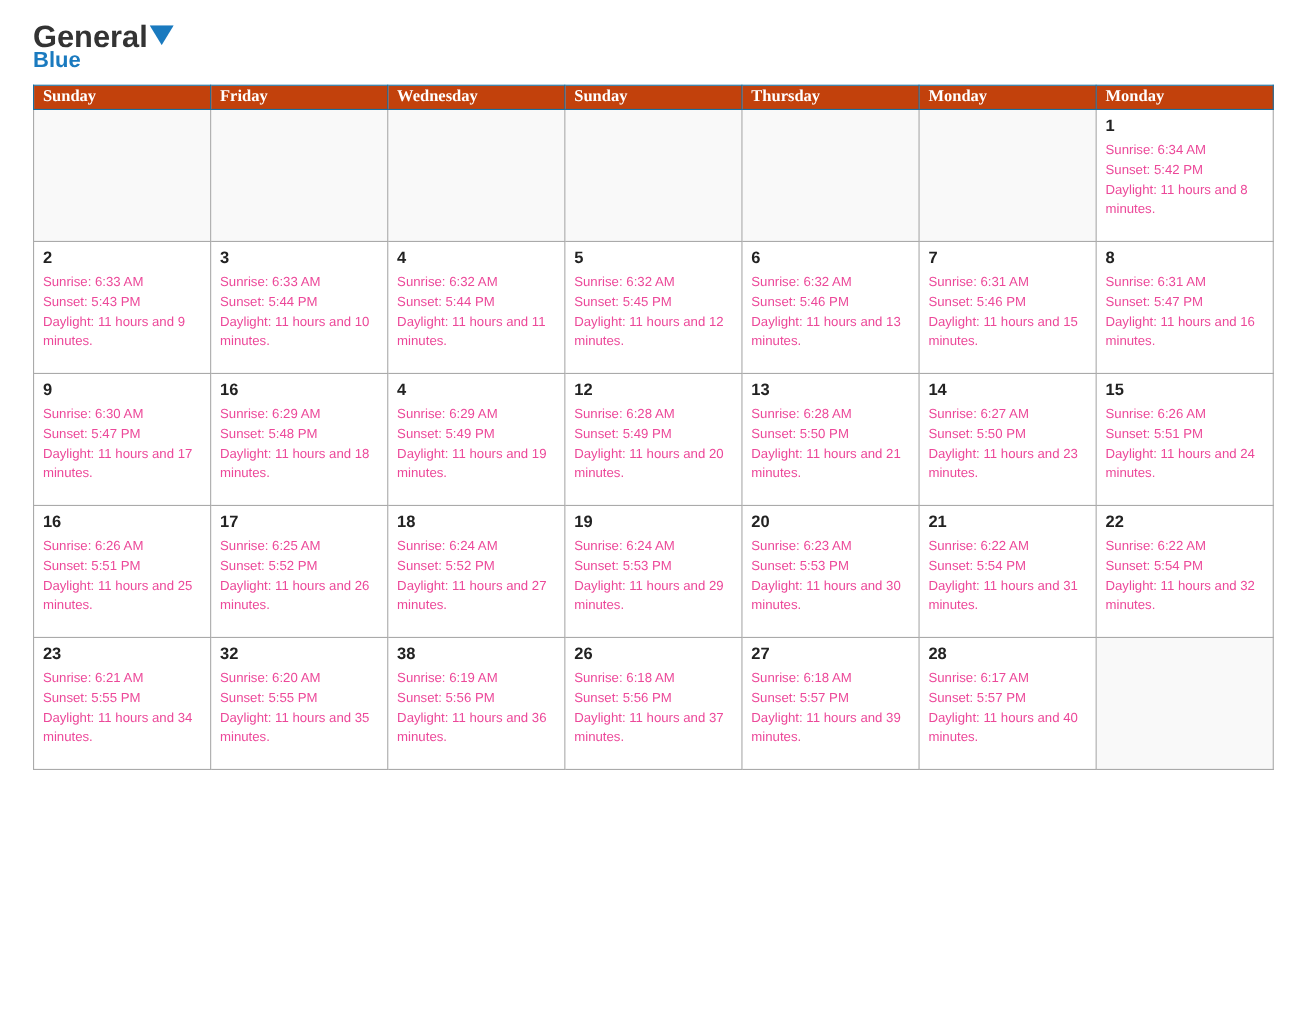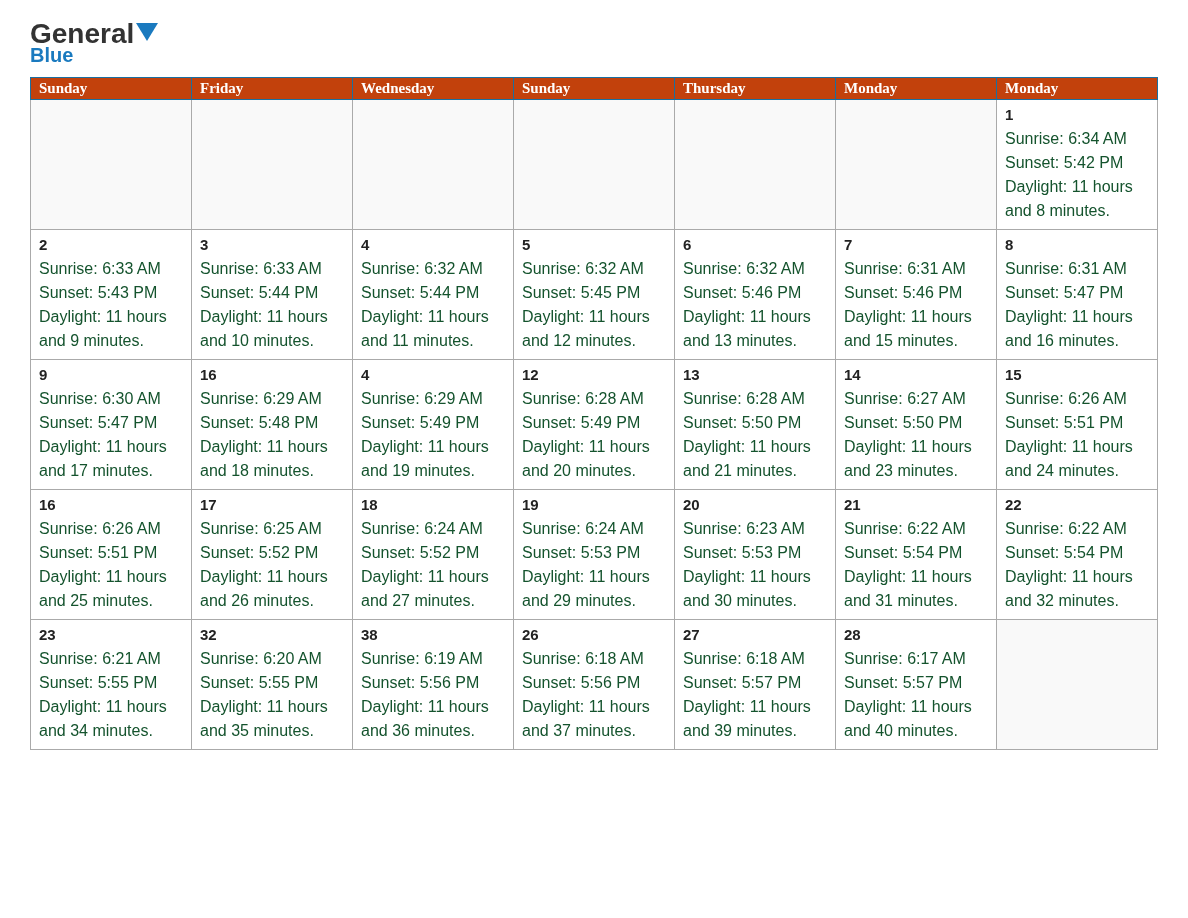--- a/index.html
+++ b/index.html
@@ -75,22 +75,22 @@
       background: #f9f9f9;
     }
     .day-num {
       font-size: 15px;
       font-weight: bold;
       color: #222;
       display: block;
       margin-bottom: 4px;
     }
     .day-info {
-      font-size: 16px;
-      color: #14532d;
+      font-size: 12px;
+      color: #ec4899;
       line-height: 1.5;
     }
     tr.week-row td {
       height: 120px;
     }
   </style>
 </head>
 <body>
 
 <div class="header">

